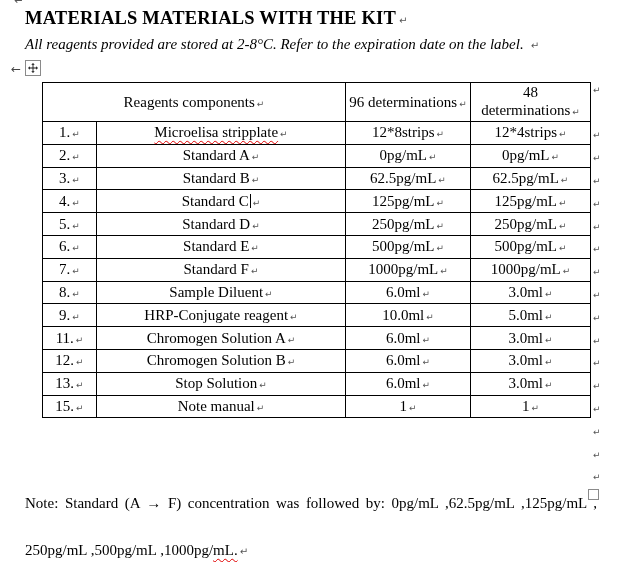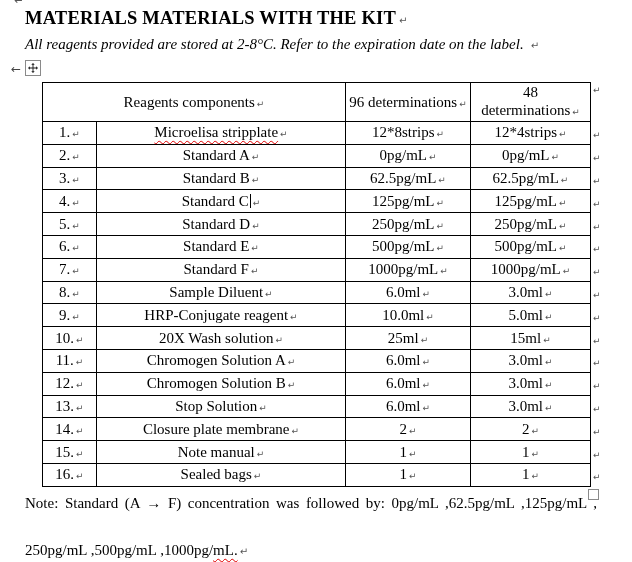--- a/index.html
+++ b/index.html
@@ -136,58 +136,40 @@
           <td><span class="txt">6.0ml</span><span class="cellmark">↵</span></td>
           <td><span class="txt">3.0ml</span><span class="cellmark">↵</span></td>
         </tr>
         <tr>
           <td><span class="txt">9.</span><span class="cellmark">↵</span></td>
           <td><span class="txt">HRP-Conjugate reagent</span><span class="cellmark">↵</span></td>
           <td><span class="txt">10.0ml</span><span class="cellmark">↵</span></td>
           <td><span class="txt">5.0ml</span><span class="cellmark">↵</span></td>
         </tr>
         <tr>
-          <td><span class="txt">10.</span><span class="cellmark">↵</span></td>
-          <td><span class="txt">20X Wash solution</span><span class="cellmark">↵</span></td>
-          <td><span class="txt">25ml</span><span class="cellmark">↵</span></td>
-          <td><span class="txt">15ml</span><span class="cellmark">↵</span></td>
-        </tr>
-        <tr>
           <td><span class="txt">11.</span><span class="cellmark">↵</span></td>
           <td><span class="txt">Chromogen Solution A</span><span class="cellmark">↵</span></td>
           <td><span class="txt">6.0ml</span><span class="cellmark">↵</span></td>
           <td><span class="txt">3.0ml</span><span class="cellmark">↵</span></td>
         </tr>
         <tr>
           <td><span class="txt">12.</span><span class="cellmark">↵</span></td>
           <td><span class="txt">Chromogen Solution B</span><span class="cellmark">↵</span></td>
           <td><span class="txt">6.0ml</span><span class="cellmark">↵</span></td>
           <td><span class="txt">3.0ml</span><span class="cellmark">↵</span></td>
         </tr>
         <tr>
           <td><span class="txt">13.</span><span class="cellmark">↵</span></td>
           <td><span class="txt">Stop Solution</span><span class="cellmark">↵</span></td>
           <td><span class="txt">6.0ml</span><span class="cellmark">↵</span></td>
           <td><span class="txt">3.0ml</span><span class="cellmark">↵</span></td>
         </tr>
         <tr>
-          <td><span class="txt">14.</span><span class="cellmark">↵</span></td>
-          <td><span class="txt">Closure plate membrane</span><span class="cellmark">↵</span></td>
-          <td><span class="txt">2</span><span class="cellmark">↵</span></td>
-          <td><span class="txt">2</span><span class="cellmark">↵</span></td>
-        </tr>
-        <tr>
           <td><span class="txt">15.</span><span class="cellmark">↵</span></td>
           <td><span class="txt">Note manual</span><span class="cellmark">↵</span></td>
-          <td><span class="txt">1</span><span class="cellmark">↵</span></td>
-          <td><span class="txt">1</span><span class="cellmark">↵</span></td>
-        </tr>
-        <tr>
-          <td><span class="txt">16.</span><span class="cellmark">↵</span></td>
-          <td><span class="txt">Sealed bags</span><span class="cellmark">↵</span></td>
           <td><span class="txt">1</span><span class="cellmark">↵</span></td>
           <td><span class="txt">1</span><span class="cellmark">↵</span></td>
         </tr>
       </tbody>
   </table>
 </div>
 
 <div class="row-end-marks fmark">
     <div class="rm rm-head">↵</div>
     <div class="rm">↵</div>

